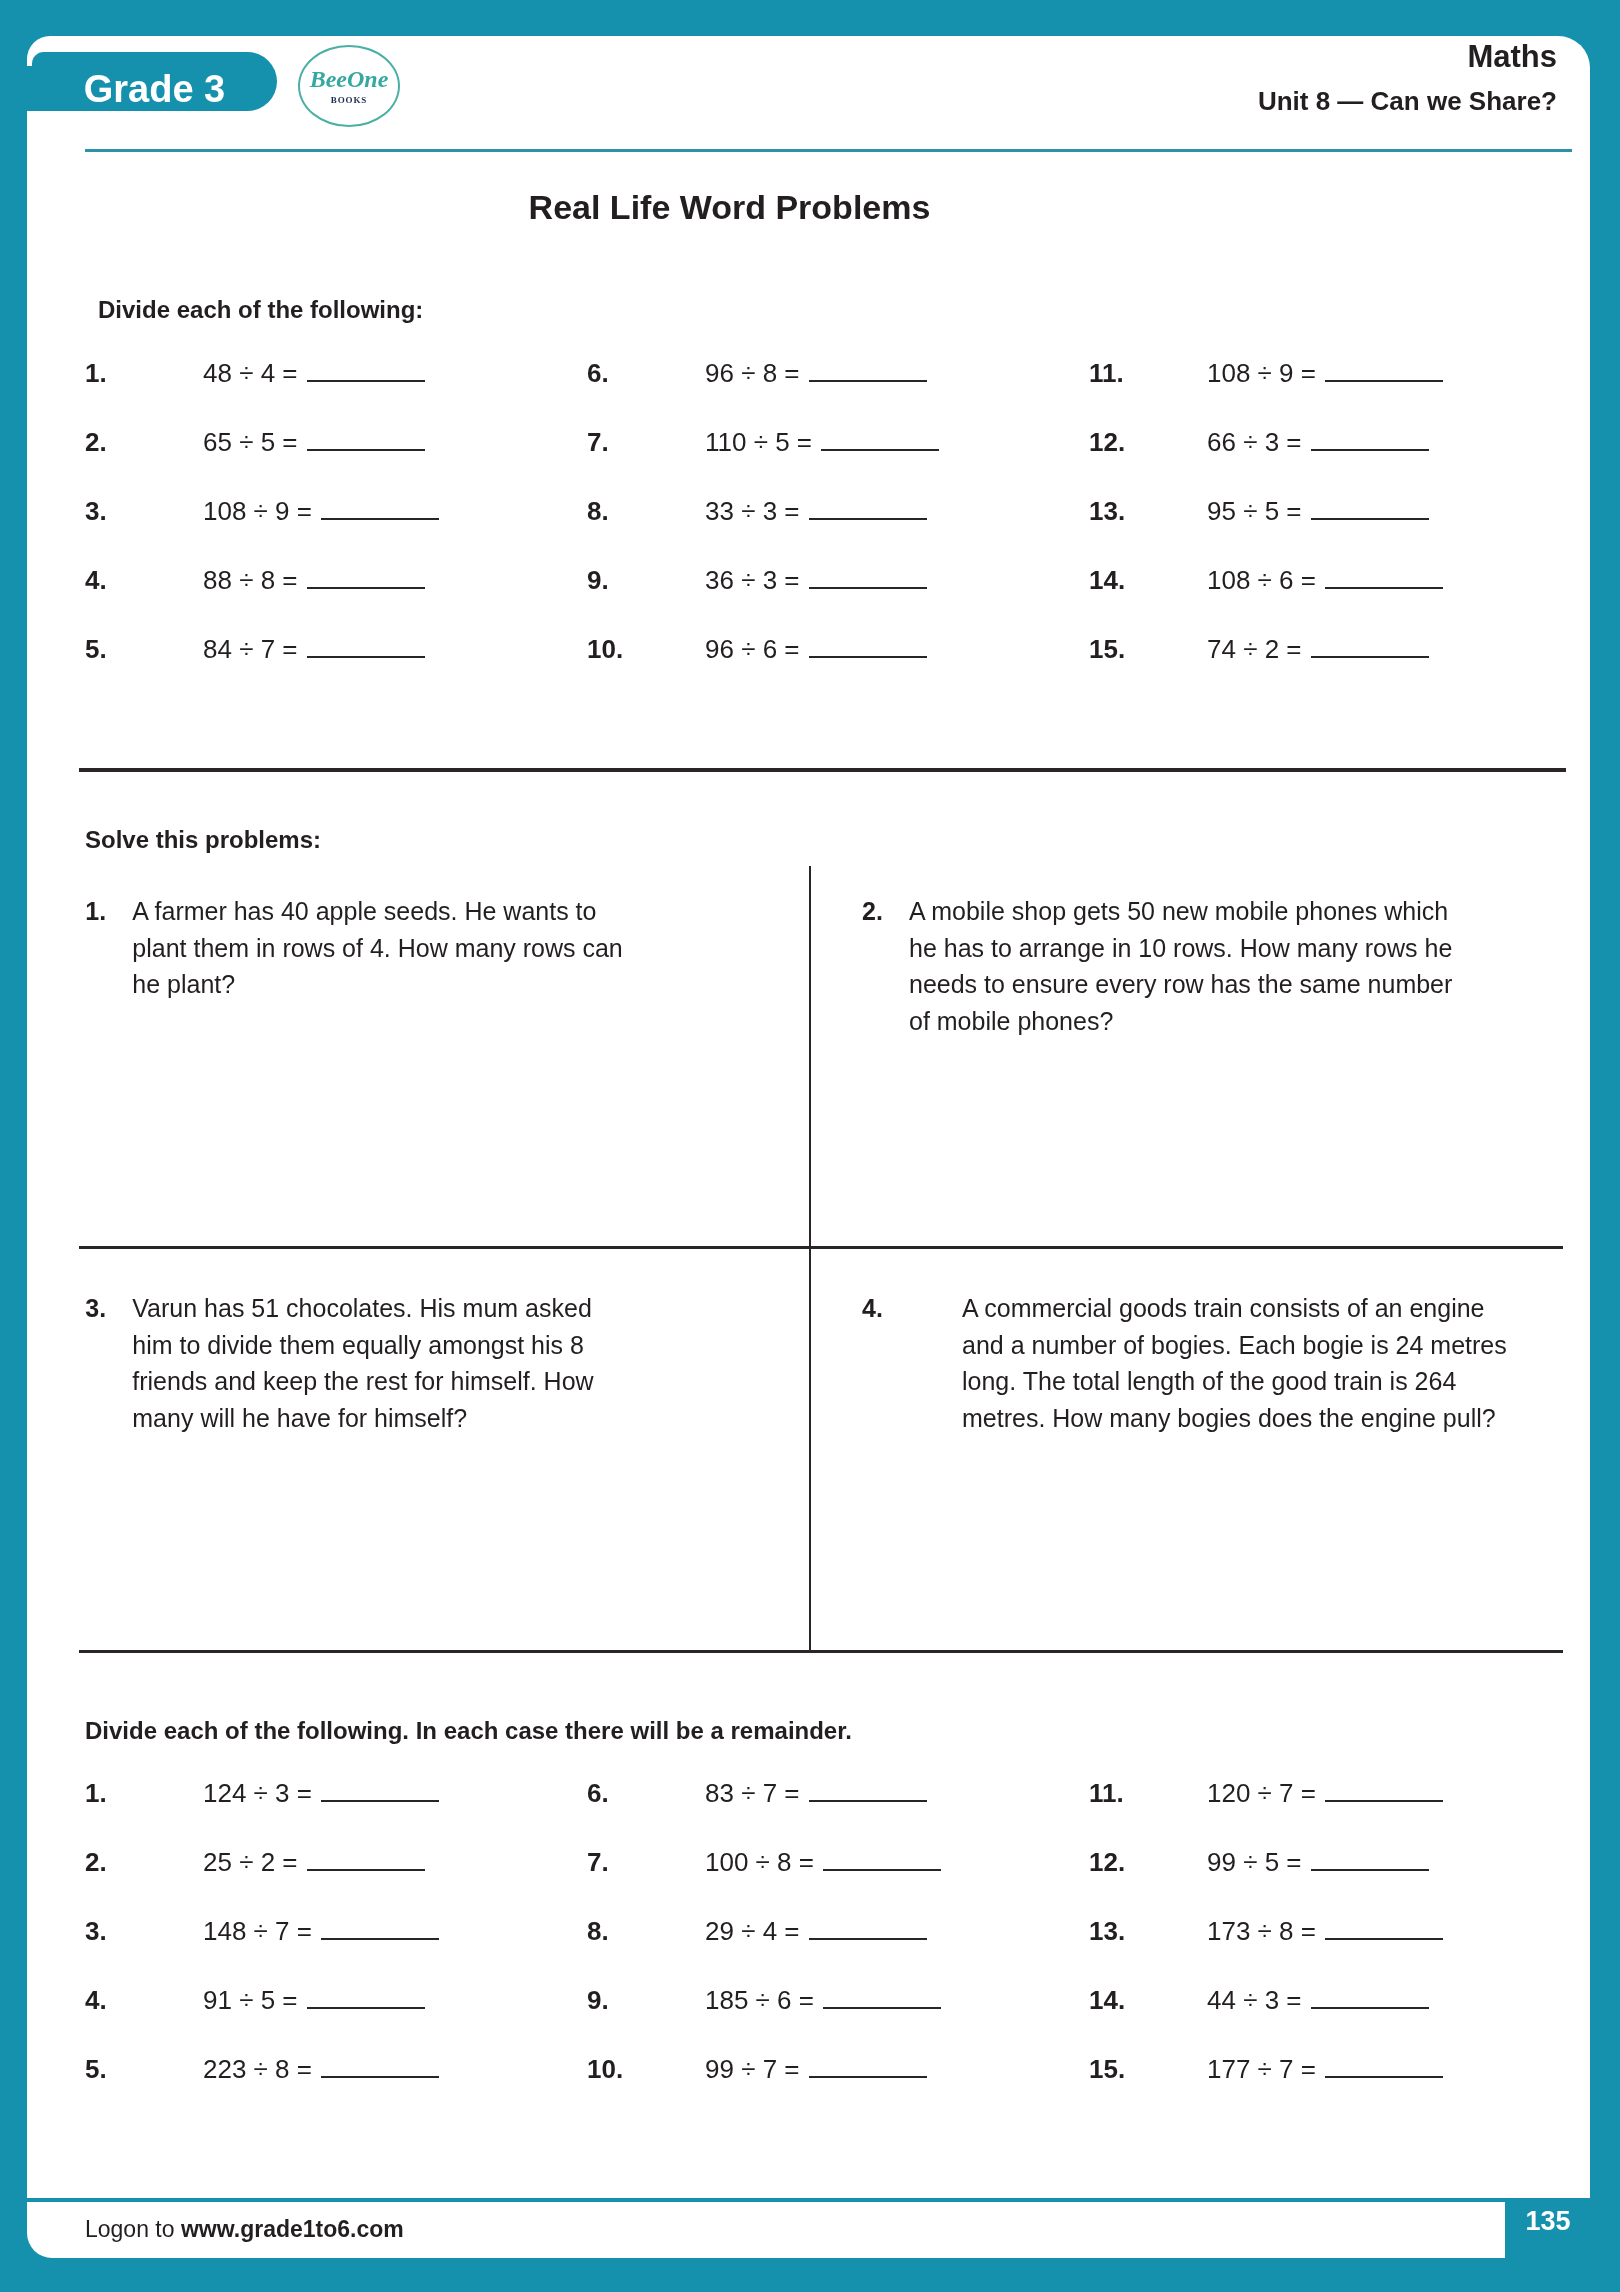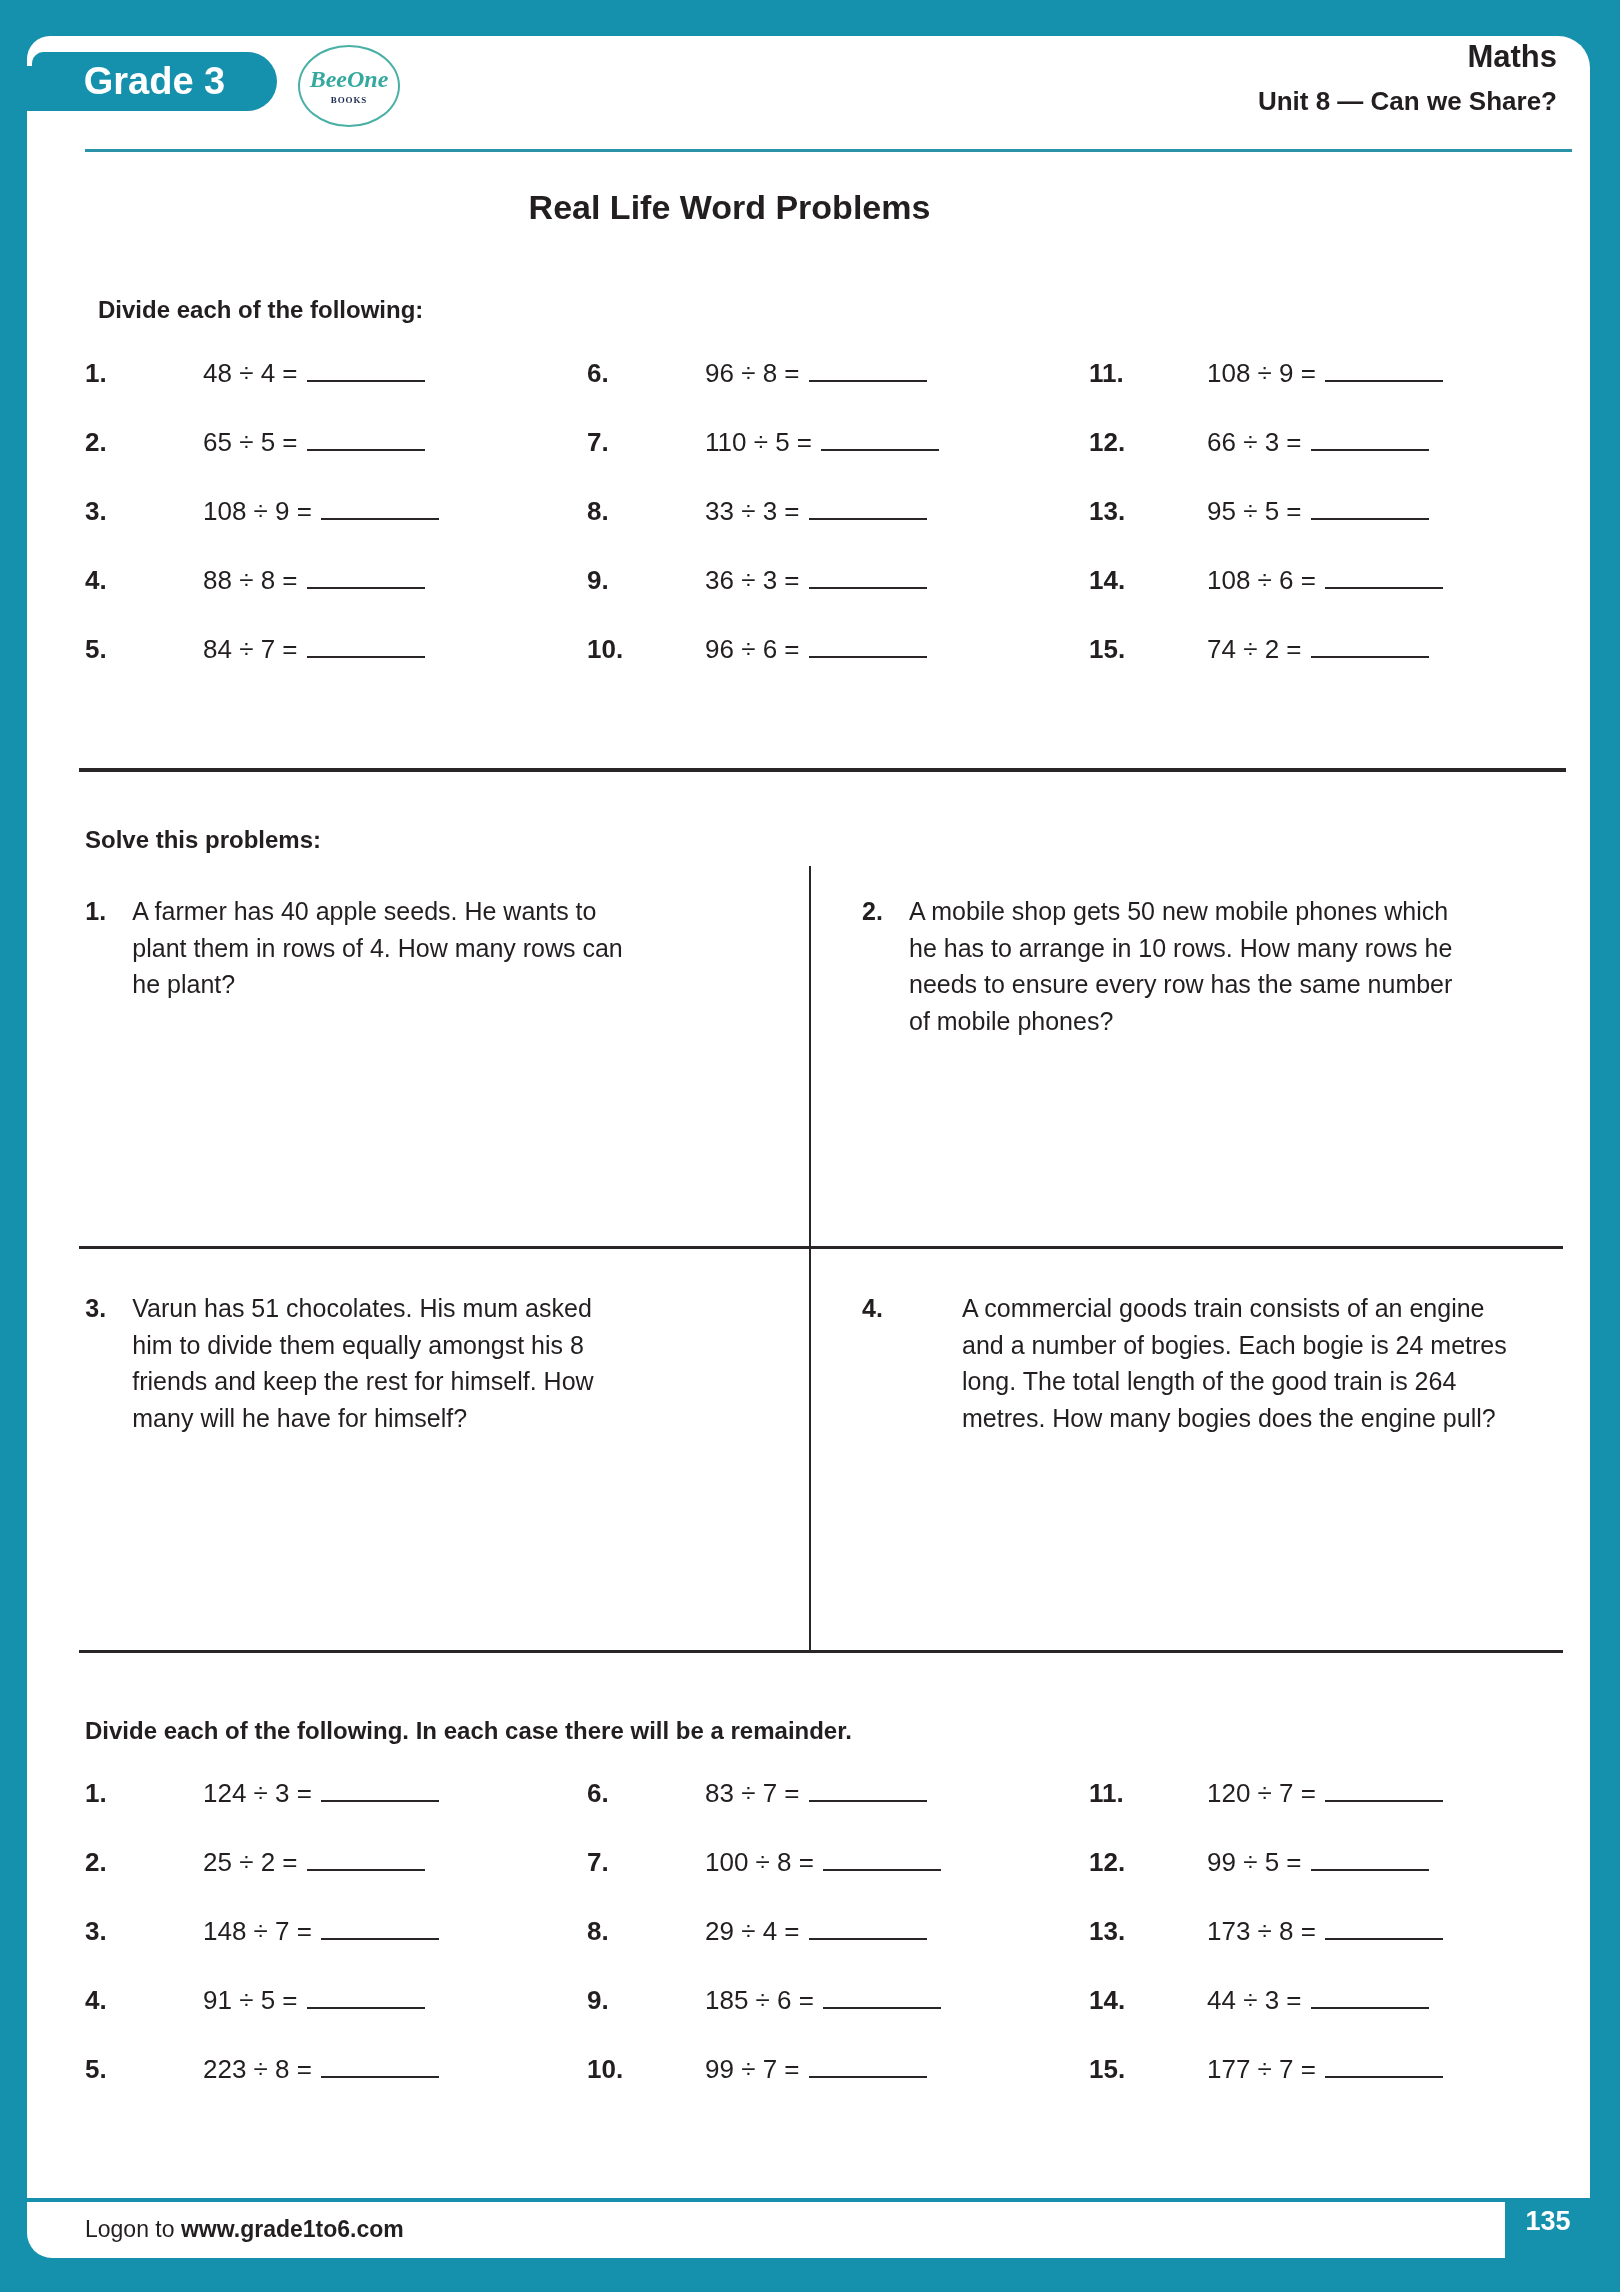--- a/index.html
+++ b/index.html
@@ -14,21 +14,21 @@
     position:absolute; left:27px; top:36px; width:1563px; height:2162px;
     background:#ffffff; border-radius:23px 32px 0 0;
   }
 
   
   .badge-tail { position:absolute; left:27px; top:66px; width:23px; height:45px; background:#1591ad; }
   .grade-badge {
     position:absolute; left:32px; top:52px; width:245px; height:59px;
     background:#1591ad; border-radius:14.3px 36px 36px 14.3px;
     color:#fff; font-weight:700; font-size:38px;
-    display:flex; align-items:center; justify-content:center;
+    display:flex; align-items:flex-end; justify-content:center;
   }
   .logo {
     position:absolute; left:298px; top:45px; width:102px; height:82px;
     background:#fff; border:2.7px solid #4ab0a6; border-radius:50%;
     display:flex; flex-direction:column; align-items:center; justify-content:center;
   }
   .logo-title { font-family:"Liberation Serif", serif; font-style:italic; font-weight:700; font-size:24px; color:#35a8a0; line-height:1; }
   .logo-sub { font-family:"Liberation Serif", serif; font-weight:700; font-size:9px; color:#1d2b4f; letter-spacing:0.9px; margin-top:3.6px; }
 
   .subject-label { position:absolute; right:63px; top:39px; font-size:31px; font-weight:700; }

